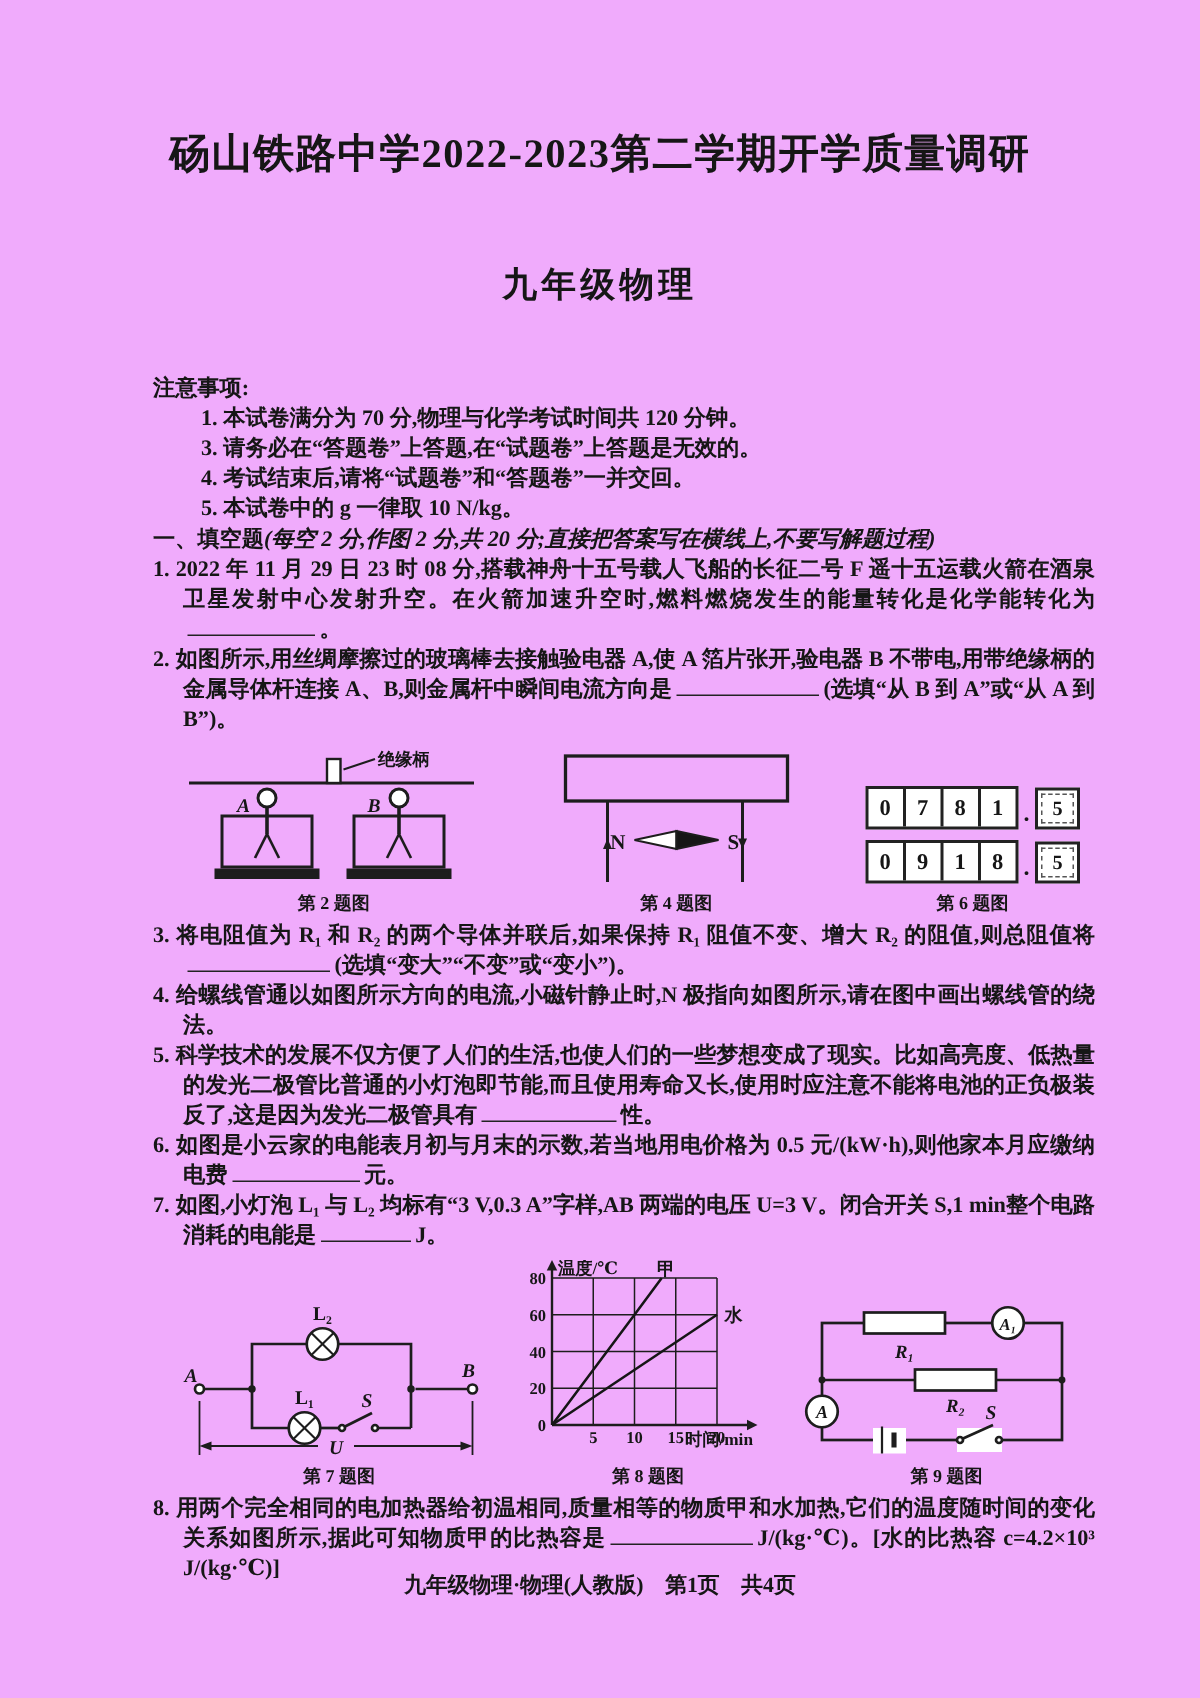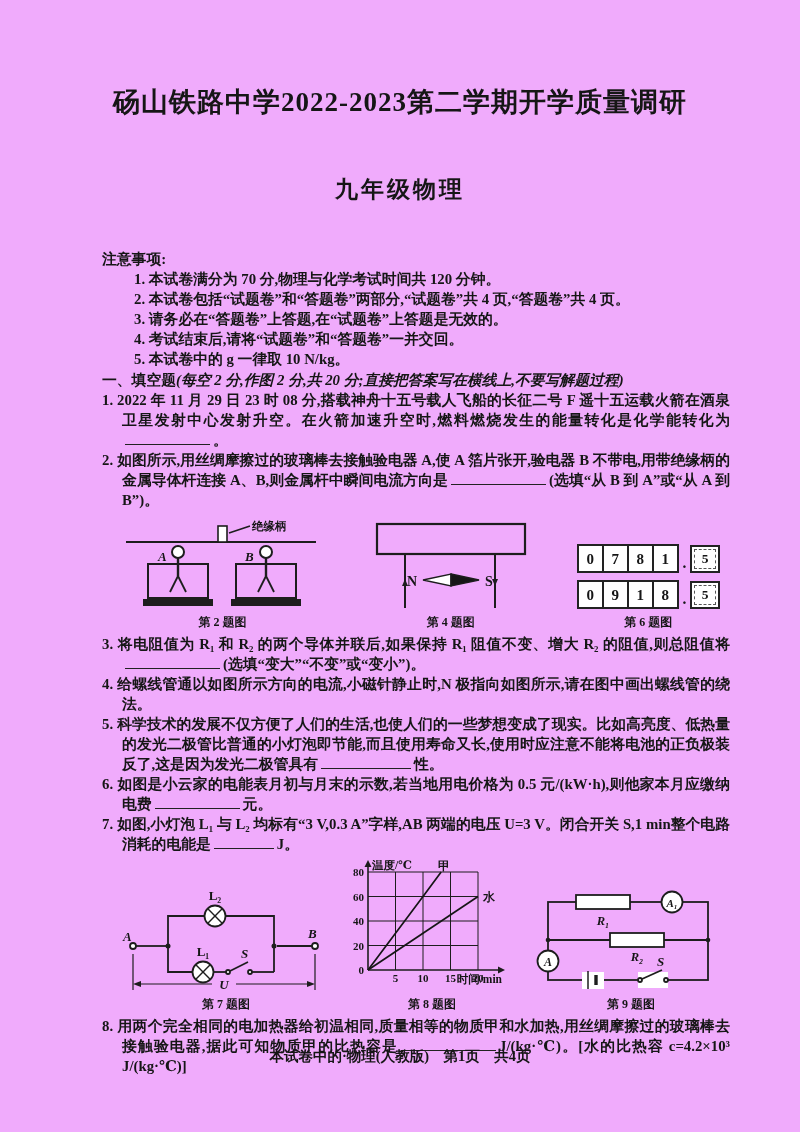--- a/index.html
+++ b/index.html
@@ -42,21 +42,20 @@
 <div class="page">
 
   <div class="title">砀山铁路中学2022-2023第二学期开学质量调研</div>
   <div class="subtitle">九年级物理</div>
 
   <div class="content">
 
     <div class="notes-heading">注意事项:</div>
     <div>
       <div class="note-item">1. 本试卷满分为 70 分,物理与化学考试时间共 120 分钟。</div>
-      <div class="note-item">2. 本试卷包括“试题卷”和“答题卷”两部分,“试题卷”共 4 页,“答题卷”共 4 页。</div>
       <div class="note-item">3. 请务必在“答题卷”上答题,在“试题卷”上答题是无效的。</div>
       <div class="note-item">4. 考试结束后,请将“试题卷”和“答题卷”一并交回。</div>
       <div class="note-item">5. 本试卷中的 g 一律取 10 N/kg。</div>
     </div>
 
     <div class="section-heading"><span>一、填空题</span><span class="kai">(每空 2 分,作图 2 分,共 20 分;直接把答案写在横线上,不要写解题过程)</span></div>
 
     <p class="q"><span class="num">1.</span><span>2022 年 11 月 29 日 23 时 08 分,搭载神舟十五号载人飞船的长征二号 F 遥十五运载火箭在酒泉卫星发射中心发射升空。在火箭加速升空时,燃料燃烧发生的能量转化是化学能转化为</span><span class="blank b85"></span><span>。</span></p>
 
     <p class="q"><span class="num">2.</span><span>如图所示,用丝绸摩擦过的玻璃棒去接触验电器 A,使 A 箔片张开,验电器 B 不带电,用带绝缘柄的金属导体杆连接 A、B,则金属杆中瞬间电流方向是</span><span class="blank b95"></span><span>(选填“从 B 到 A”或“从 A 到 B”)。</span></p>
@@ -247,18 +246,18 @@
           <text x="71" y="43" font-size="12.5" text-anchor="middle" class="it">R₁</text>
           <text x="105" y="79" font-size="12.5" text-anchor="middle" class="it">R₂</text>
           <text x="140" y="24.5" font-size="11" text-anchor="middle" class="it">A₁</text>
           <text x="16" y="83.5" font-size="12" text-anchor="middle" class="it">A</text>
           <text x="125" y="84" font-size="13" class="it">S</text>
         </svg>
         <div class="caption">第 9 题图</div>
       </div>
     </div>
 
-    <p class="q"><span class="num">8.</span><span>用两个完全相同的电加热器给初温相同,质量相等的物质甲和水加热,用丝绸摩擦过的玻璃棒去接触验电器,据此可知物质甲的比热容是</span><span class="blank b95"></span><span>J/(kg·℃)。[水的比热容 c=4.2×10³ J/(kg·℃)]</span></p>
+    <p class="q"><span class="num">8.</span><span>用两个完全相同的电加热器给初温相同,质量相等的物质甲和水加热,它们的温度随时间的变化关系如图所示,据此可知物质甲的比热容是</span><span class="blank b95"></span><span>J/(kg·℃)。[水的比热容 c=4.2×10³ J/(kg·℃)]</span></p>
 
   </div>
 
-  <div class="footer">本试卷中的·物理(人教版)　第1页　共4页</div>
+  <div class="footer">九年级物理·物理(人教版)　第1页　共4页</div>
 </div>
 
 </body></html>

